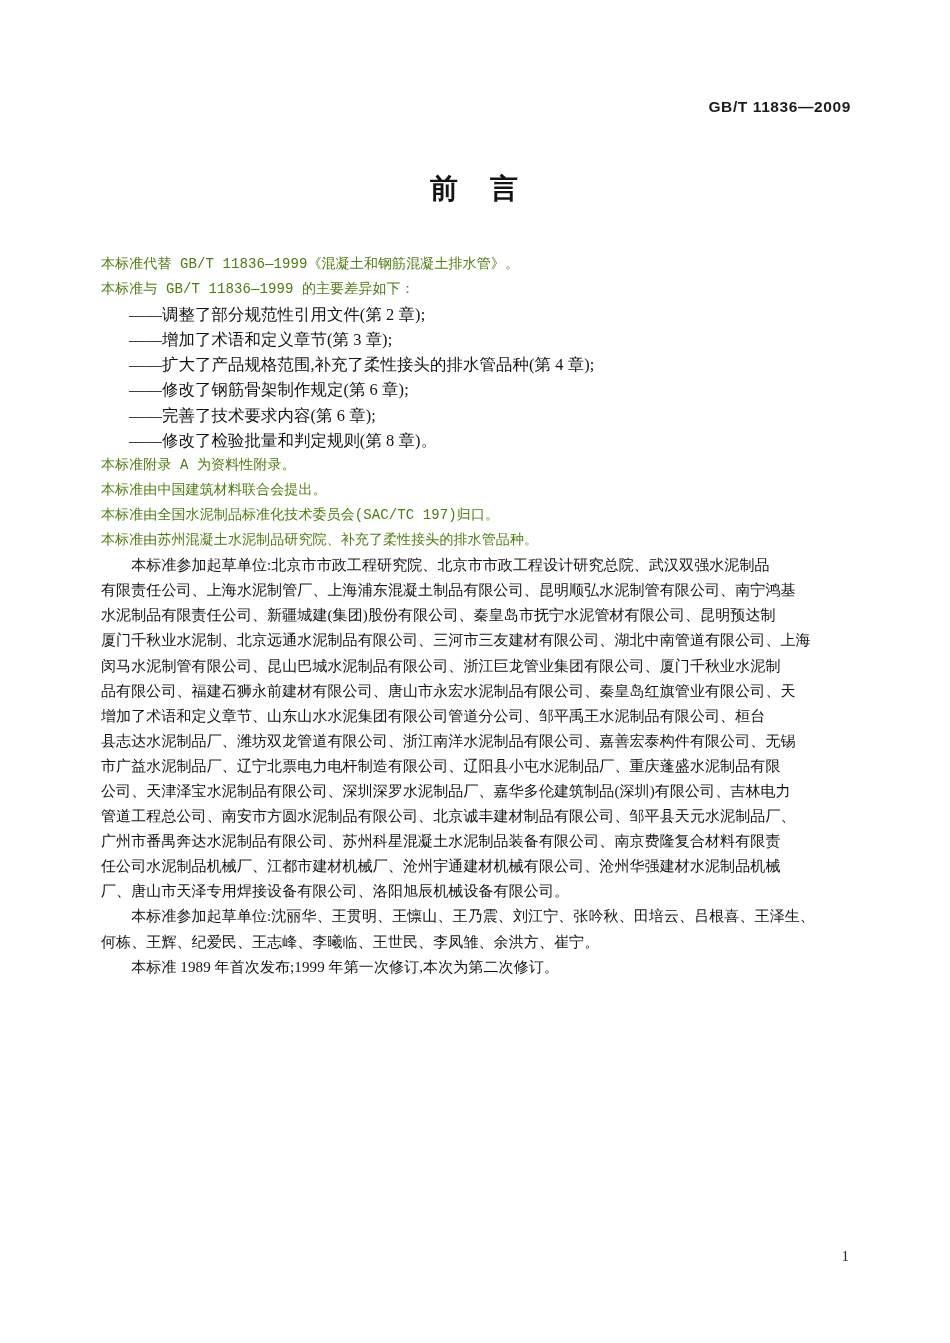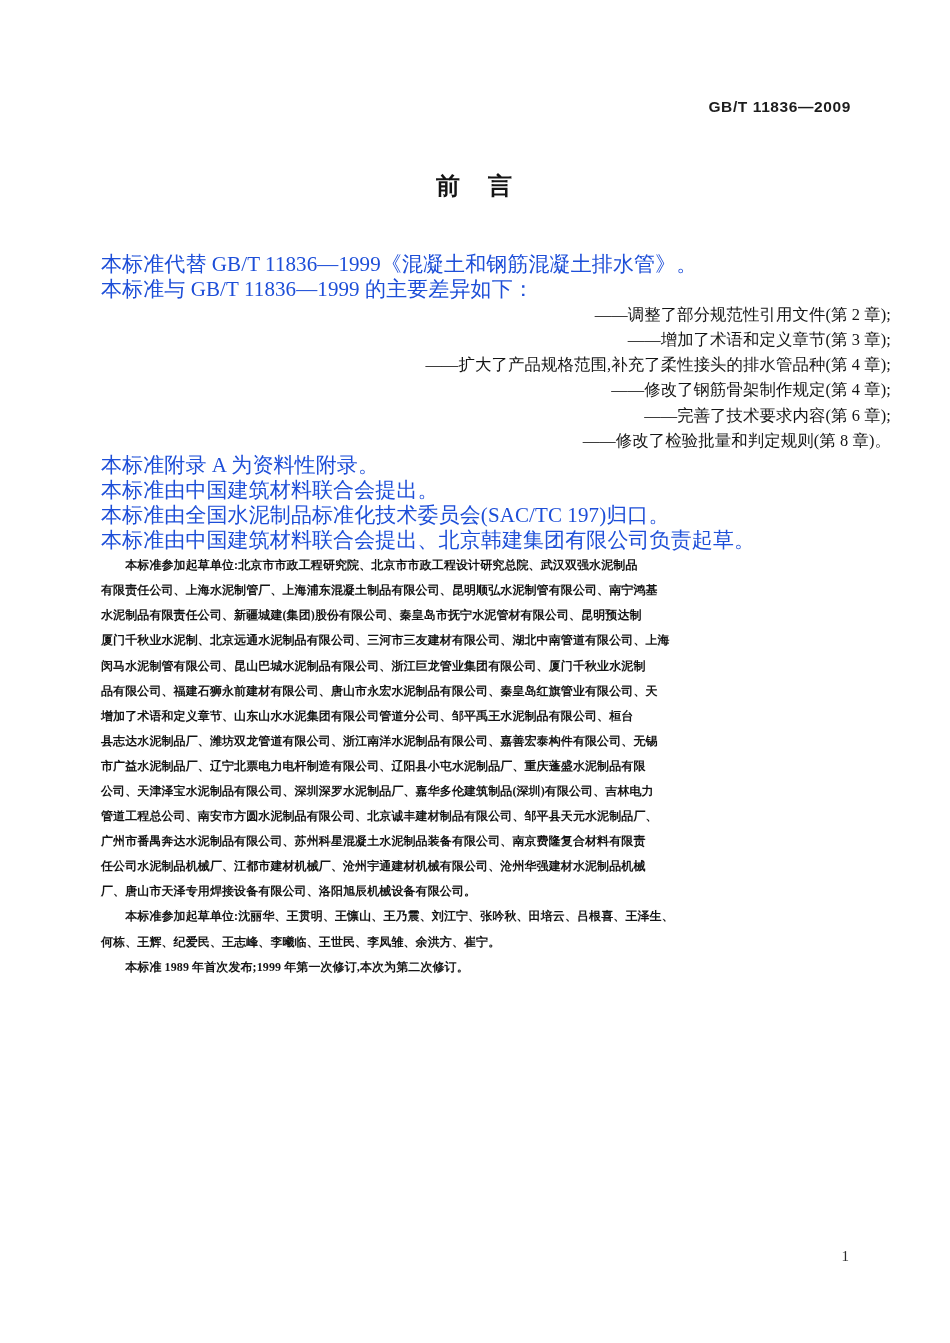--- a/index.html
+++ b/index.html
@@ -35,62 +35,61 @@
   }
 
   
   .doc-title {
     position: absolute;
     top: 170px;
     left: 0;
     width: 100%;
     text-align: center;
     font-family: "Liberation Serif", "DejaVu Serif", serif;
-    font-size: 24px;
+    font-size: 28px;
     font-weight: bold;
     letter-spacing: 2px;
     color: #141414;
   }
 
   
   .body-block {
     position: absolute;
     top: 252px;
     left: 80px;
     width: 790px;
   }
 
   .line {
-    font-size: 21px;
+    font-size: 14px;
     line-height: 25.1px;
-    color: #1d4ed8;
+    color: #4d7c0f;
     white-space: pre;
     letter-spacing: 0.1px;
+    font-family: Liberation Mono, monospace;
   }
 
   
   .just-line {
-    font-size: 12px;
+    font-size: 15px;
     line-height: 25.1px;
     color: #141414;
     white-space: pre;
     letter-spacing: 0.1px;
     display: block;
-    font-weight: bold;
   }
 
   
   .dash-line {
     font-size: 16.4px;
     line-height: 25.1px;
     color: #141414;
     white-space: pre;
     padding-left: 28px;
     letter-spacing: 0.1px;
-    text-align: right;
   }
 
   
   .page-number {
     position: absolute;
     bottom: 78px;
     right: 80px;
     font-family: "Liberation Serif", "DejaVu Serif", serif;
     font-size: 15px;
     color: #2a2a2a;
@@ -109,30 +108,30 @@
 
     <div>
       <div class="line">本标准代替 GB/T 11836—1999《混凝土和钢筋混凝土排水管》。</div>
       <div class="line">本标准与 GB/T 11836—1999 的主要差异如下：</div>
     </div>
 
     <div>
       <div class="dash-line">——调整了部分规范性引用文件(第 2 章);</div>
       <div class="dash-line">——增加了术语和定义章节(第 3 章);</div>
       <div class="dash-line">——扩大了产品规格范围,补充了柔性接头的排水管品种(第 4 章);</div>
-      <div class="dash-line">——修改了钢筋骨架制作规定(第 4 章);</div>
+      <div class="dash-line">——修改了钢筋骨架制作规定(第 6 章);</div>
       <div class="dash-line">——完善了技术要求内容(第 6 章);</div>
       <div class="dash-line">——修改了检验批量和判定规则(第 8 章)。</div>
     </div>
 
     <div>
       <div class="line">本标准附录 A 为资料性附录。</div>
       <div class="line">本标准由中国建筑材料联合会提出。</div>
       <div class="line">本标准由全国水泥制品标准化技术委员会(SAC/TC 197)归口。</div>
-      <div class="line">本标准由中国建筑材料联合会提出、北京韩建集团有限公司负责起草。</div>
+      <div class="line">本标准由苏州混凝土水泥制品研究院、补充了柔性接头的排水管品种。</div>
     </div>
 
     <div>
       <div class="just-line">　　本标准参加起草单位:北京市市政工程研究院、北京市市政工程设计研究总院、武汉双强水泥制品</div>
       <div class="just-line">有限责任公司、上海水泥制管厂、上海浦东混凝土制品有限公司、昆明顺弘水泥制管有限公司、南宁鸿基</div>
       <div class="just-line">水泥制品有限责任公司、新疆城建(集团)股份有限公司、秦皇岛市抚宁水泥管材有限公司、昆明预达制</div>
       <div class="just-line">厦门千秋业水泥制、北京远通水泥制品有限公司、三河市三友建材有限公司、湖北中南管道有限公司、上海</div>
       <div class="just-line">闵马水泥制管有限公司、昆山巴城水泥制品有限公司、浙江巨龙管业集团有限公司、厦门千秋业水泥制</div>
       <div class="just-line">品有限公司、福建石狮永前建材有限公司、唐山市永宏水泥制品有限公司、秦皇岛红旗管业有限公司、天</div>
       <div class="just-line">增加了术语和定义章节、山东山水水泥集团有限公司管道分公司、邹平禹王水泥制品有限公司、桓台</div>

